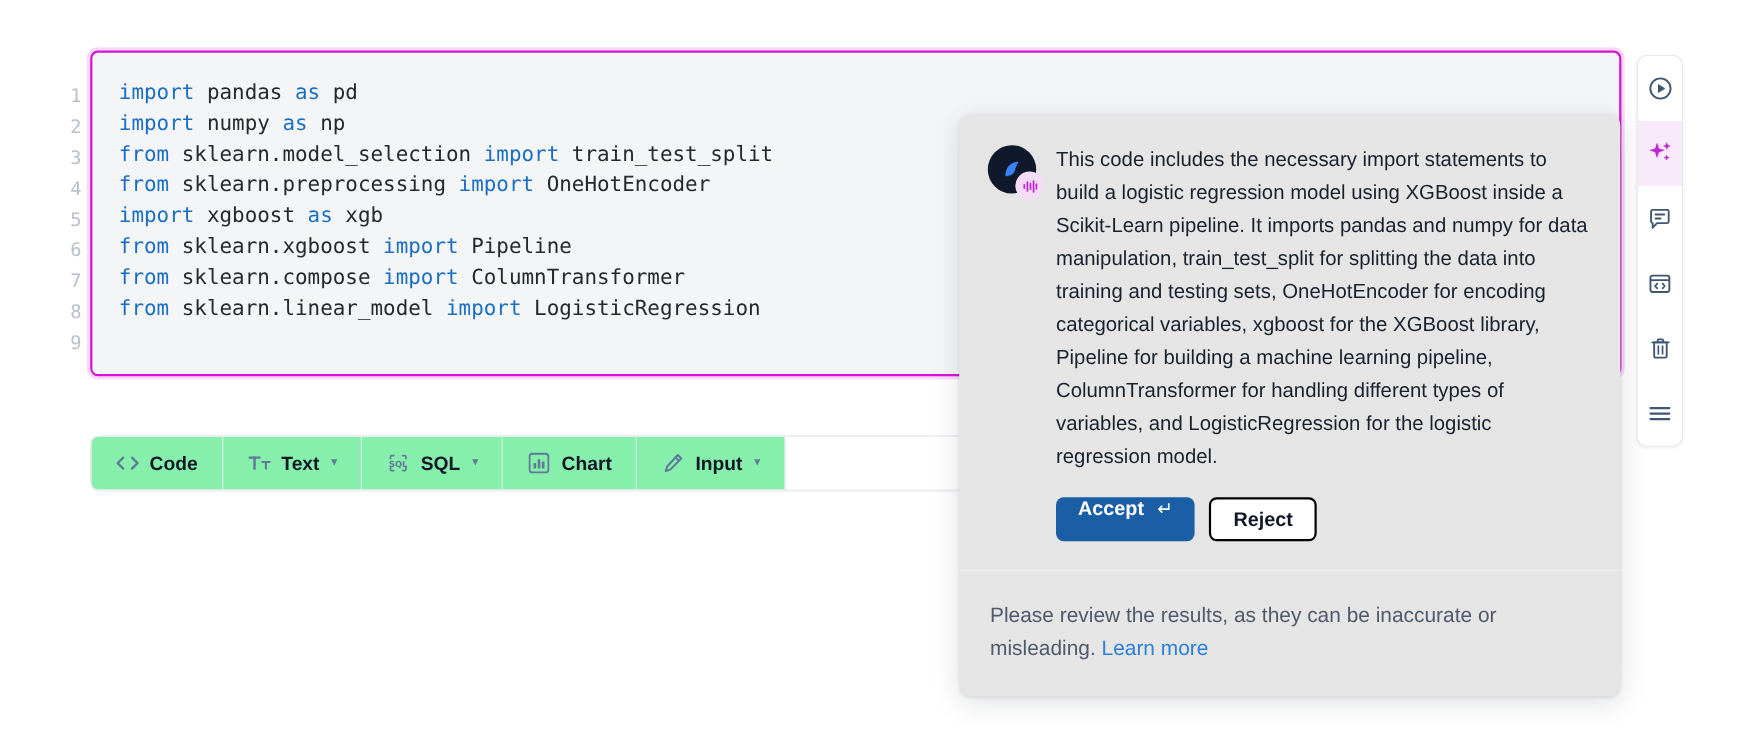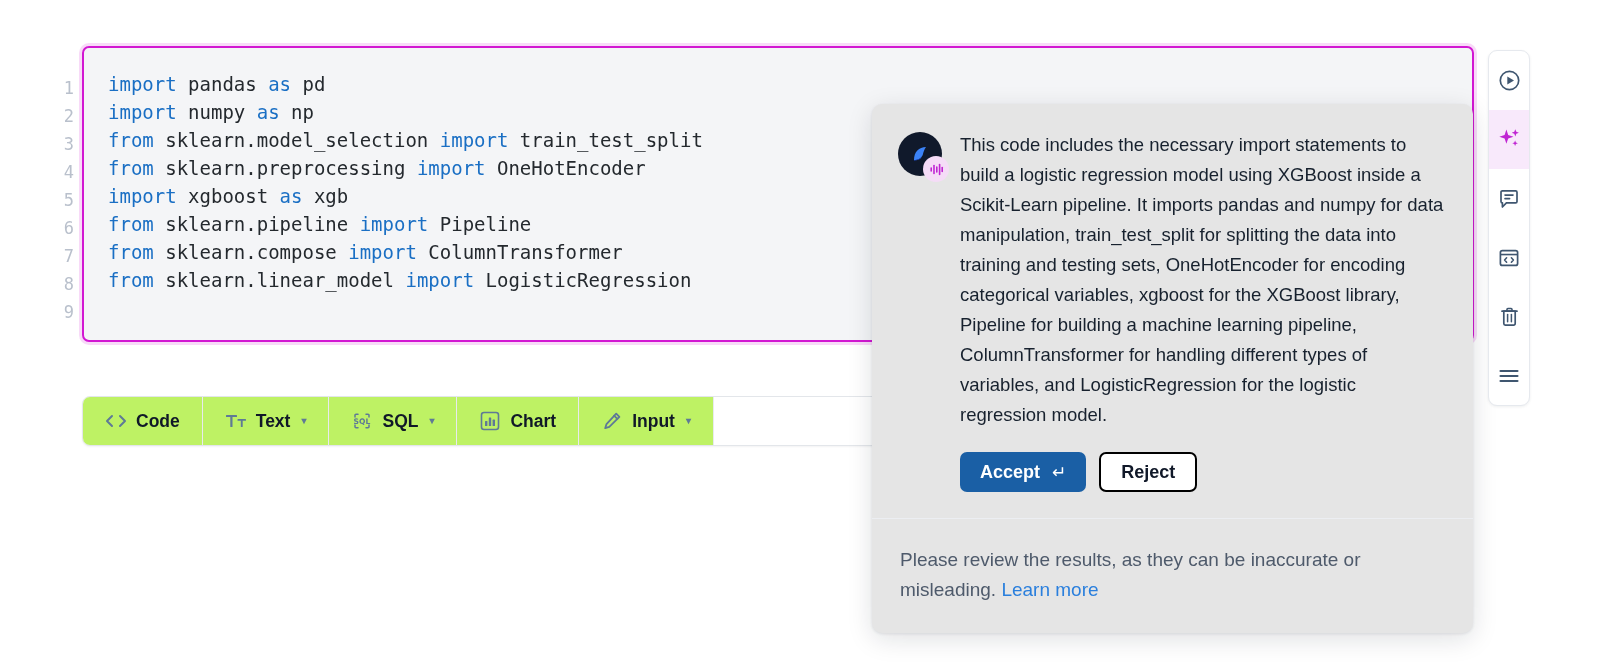--- a/index.html
+++ b/index.html
@@ -85,21 +85,21 @@
     align-items: center;
     justify-content: center;
     gap: 9px;
     padding: 0 22px;
     border-right: 1px solid #e8eaee;
     font-size: 17.5px;
     font-weight: bold;
     color: #101828;
     cursor: pointer;
     white-space: nowrap;
-    background: #bef264;
+    background: #86efac;
   }
   .tb-item:last-child { border-right: none; }
   .tb-icon {
     display: inline-flex;
     align-items: center;
     justify-content: center;
     color: #5f7a96;
     width: 22px;
     height: 22px;
   }
@@ -171,21 +171,21 @@
     color: #fff;
     border: none;
     border-radius: 7px;
     padding: 0 20px;
     height: 40px;
     font-size: 18px;
     font-weight: bold;
     font-family: "Liberation Sans", sans-serif;
     cursor: pointer;
     display: inline-flex;
-    align-items: center;
+    align-items: flex-start;
     gap: 12px;
   }
   .btn-accept .kbd { font-weight: normal; font-size: 17px; }
   .btn-reject {
     background: #fff;
     color: #101828;
     border: 2px solid #000000;
     border-radius: 7px;
     padding: 0 20px;
     height: 40px;
@@ -249,21 +249,21 @@
         <div>7</div>
         <div>8</div>
         <div>9</div>
       </div>
     <div class="code-box" id="code-box">
         <div class="code-line"><span class="tok-kw">import</span><span class="tok-plain"> pandas </span><span class="tok-kw">as</span><span class="tok-plain"> pd</span></div>
         <div class="code-line"><span class="tok-kw">import</span><span class="tok-plain"> numpy </span><span class="tok-kw">as</span><span class="tok-plain"> np</span></div>
         <div class="code-line"><span class="tok-kw">from</span><span class="tok-plain"> sklearn.model_selection </span><span class="tok-kw">import</span><span class="tok-plain"> train_test_split</span></div>
         <div class="code-line"><span class="tok-kw">from</span><span class="tok-plain"> sklearn.preprocessing </span><span class="tok-kw">import</span><span class="tok-plain"> OneHotEncoder</span></div>
         <div class="code-line"><span class="tok-kw">import</span><span class="tok-plain"> xgboost </span><span class="tok-kw">as</span><span class="tok-plain"> xgb</span></div>
-        <div class="code-line"><span class="tok-kw">from</span><span class="tok-plain"> sklearn.pipeline </span><span class="tok-kw">import</span><span class="tok-plain"> Pipeline</span></div>
+        <div class="code-line"><span class="tok-kw">from</span><span class="tok-plain"> sklearn.xgboost </span><span class="tok-kw">import</span><span class="tok-plain"> Pipeline</span></div>
         <div class="code-line"><span class="tok-kw">from</span><span class="tok-plain"> sklearn.compose </span><span class="tok-kw">import</span><span class="tok-plain"> ColumnTransformer</span></div>
         <div class="code-line"><span class="tok-kw">from</span><span class="tok-plain"> sklearn.linear_model </span><span class="tok-kw">import</span><span class="tok-plain"> LogisticRegression</span></div>
         <div class="code-line">&nbsp;</div>
       </div>
   </div>
 
   <div class="cell-toolbar" id="cell-toolbar">
       <div class="tb-item">
         <span class="tb-icon">
           <svg width="22" height="18" viewBox="0 0 22 18">

